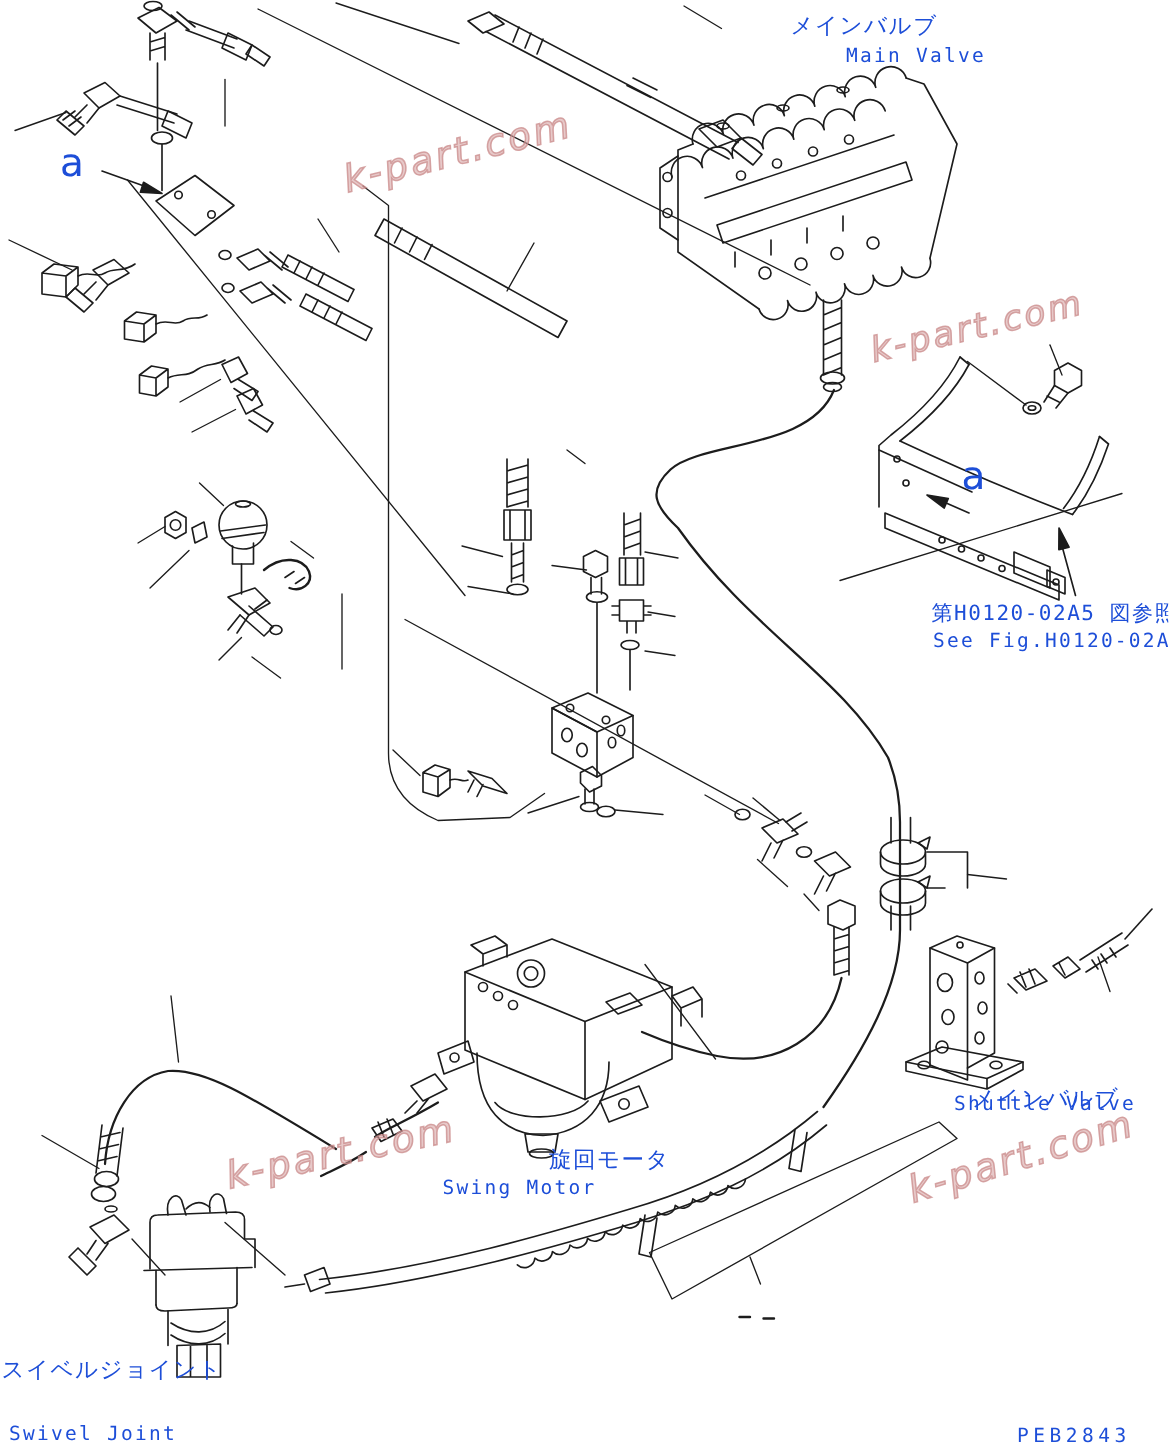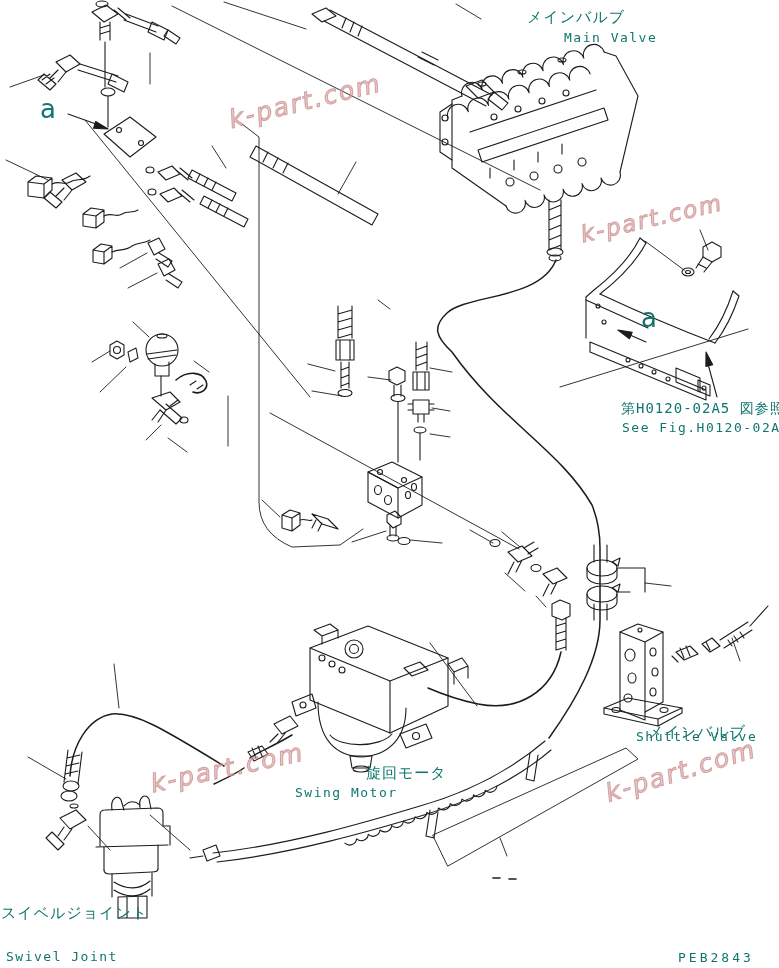--- a/index.html
+++ b/index.html
@@ -1,19 +1,19 @@
 <!DOCTYPE html>
 <html><head>
 <meta charset="utf-8">
 <style>
   html,body{margin:0;padding:0;background:#fff;}
   .page{position:relative;width:779px;height:968px;background:#ffffff;overflow:hidden;
         font-family:"DejaVu Sans Mono","Liberation Mono",monospace;color:#1c1c1c;}
   svg{position:absolute;left:0;top:0;}
-  .lbl{position:absolute;white-space:nowrap;color:#0f766e;}
+  .lbl{position:absolute;white-space:nowrap;color:#1d4ed8;}
   .jp{font-size:15px;letter-spacing:1px;}
   .en{font-size:13px;letter-spacing:1.5px;}
   .marker{font-size:26px;font-family:"DejaVu Sans","Liberation Sans",sans-serif;}
   .pn{font-size:13px;letter-spacing:3px;}
   .wm{position:absolute;white-space:nowrap;font-style:italic;
       font-family:"DejaVu Sans","Liberation Sans",sans-serif;
       font-size:25px;letter-spacing:2px;color:rgba(212,156,156,0.55);
       -webkit-text-stroke:1px rgba(201,138,138,0.75);transform-origin:left top;}
   .wm.r14{transform:rotate(-14deg);}
   .wm.r13{transform:rotate(-13deg);font-size:23px;}

